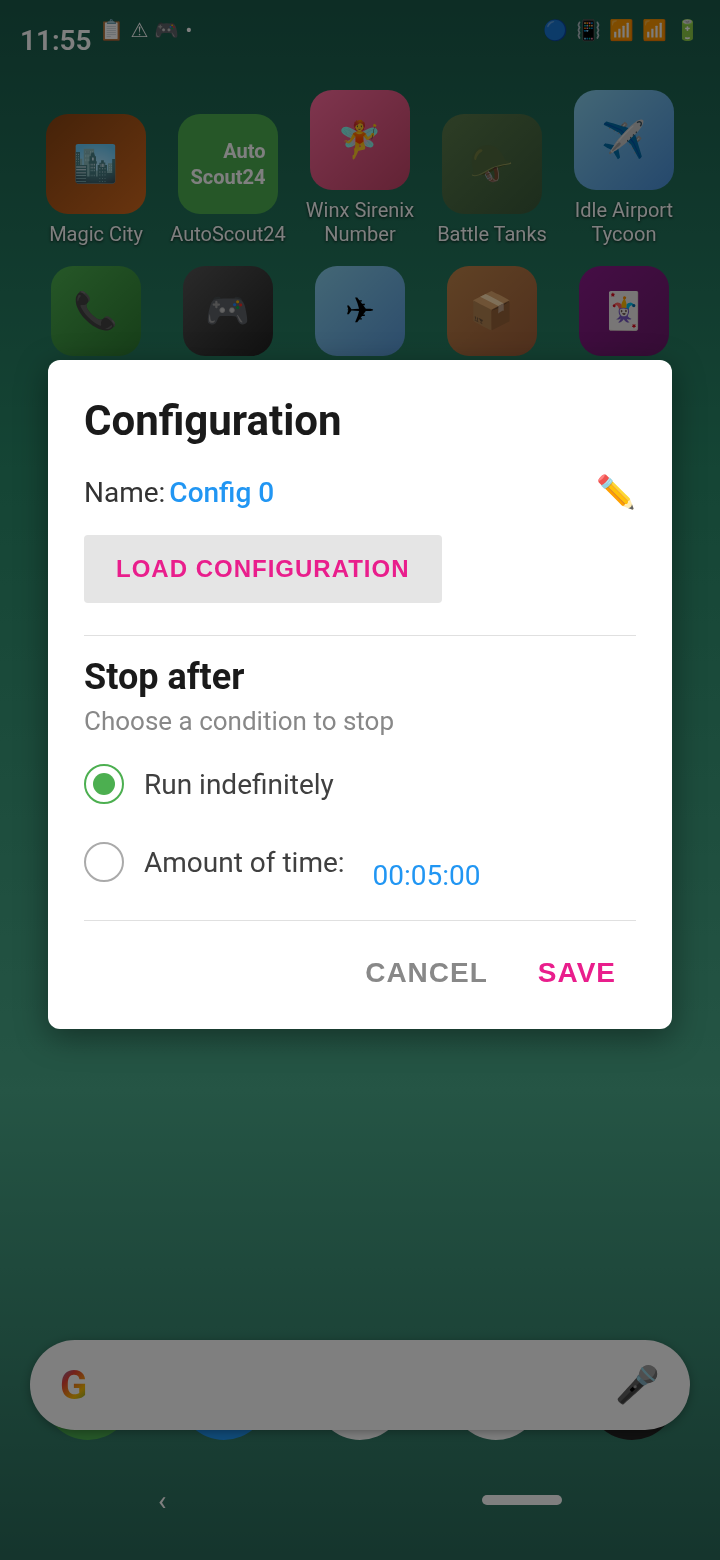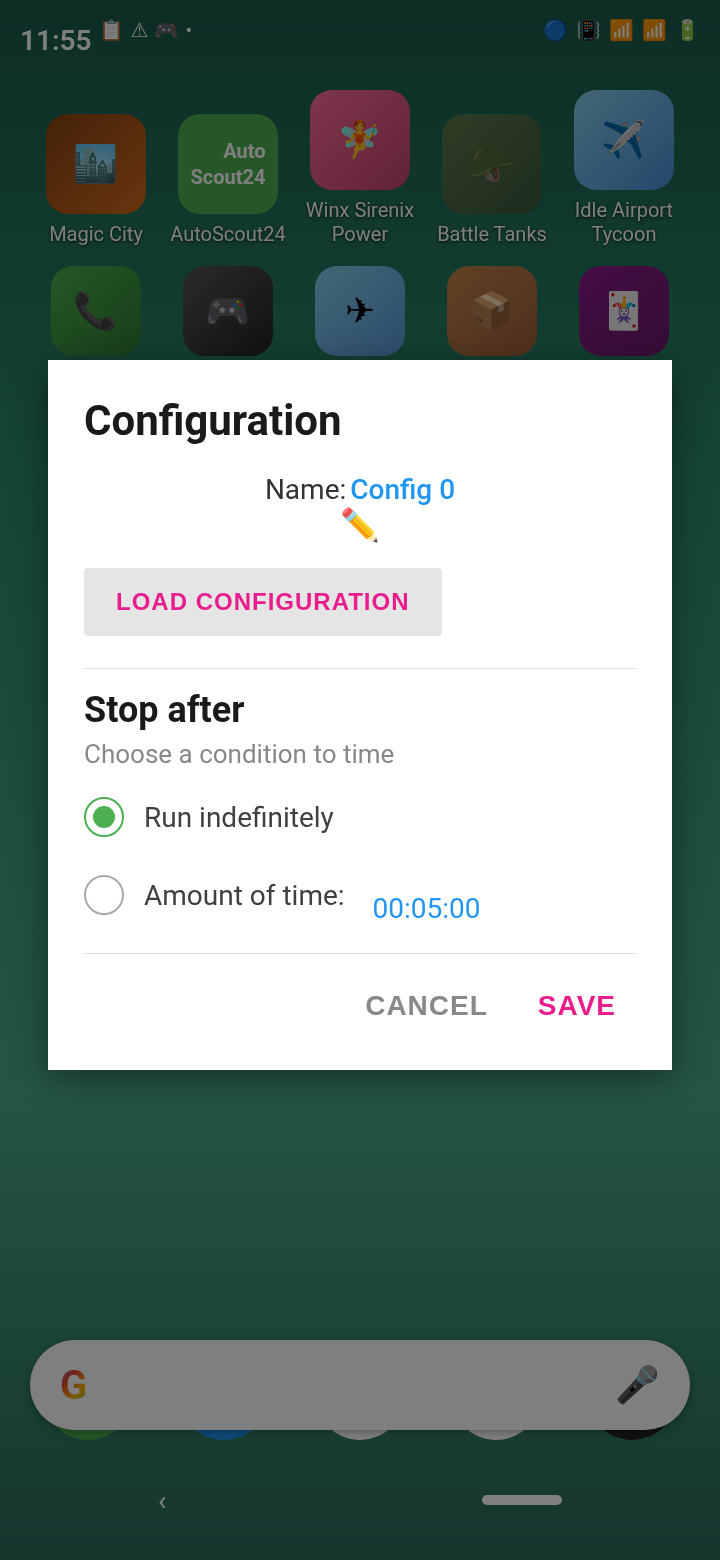--- a/index.html
+++ b/index.html
@@ -131,39 +131,38 @@
       z-index: 20;
     }
 
     
     .dialog {
       position: absolute;
       top: 360px;
       left: 48px;
       right: 48px;
       background: white;
-      border-radius: 0;
-      padding: 36px 36px 36px 36px;
+      border-radius: 12px;
+      padding: 36px 36px 28px 36px;
       z-index: 30;
       box-shadow: 0 8px 32px rgba(0,0,0,0.4);
     }
 
     .dialog-title {
       font-size: 42px;
       font-weight: 700;
       color: #1a1a1a;
       margin-bottom: 28px;
     }
 
     .name-row {
       display: flex;
       align-items: center;
       justify-content: space-between;
       margin-bottom: 24px;
-      flex-direction: column;
     }
 
     .name-label {
       font-size: 28px;
       color: #333;
     }
 
     .name-value {
       color: #2196F3;
       font-size: 28px;
@@ -391,21 +390,21 @@
     <div class="app-item">
       <div class="app-icon app-icon-magic">🏙️</div>
       <span class="app-label">Magic City</span>
     </div>
     <div class="app-item">
       <div class="app-icon app-icon-autoscout" style="font-size:20px;color:white;font-weight:700;text-align:right;line-height:1.3;">Auto<br>Scout24</div>
       <span class="app-label">AutoScout24</span>
     </div>
     <div class="app-item">
       <div class="app-icon app-icon-winx">🧚</div>
-      <span class="app-label">Winx Sirenix Power</span>
+      <span class="app-label">Winx Sirenix Number</span>
     </div>
     <div class="app-item">
       <div class="app-icon app-icon-battle">🪖</div>
       <span class="app-label">Battle Tanks</span>
     </div>
     <div class="app-item">
       <div class="app-icon app-icon-airport">✈️</div>
       <span class="app-label">Idle Airport Tycoon</span>
     </div>
   </div>
@@ -440,21 +439,21 @@
       <span class="name-value">Config 0</span>
     </div>
     <span class="edit-icon">✏️</span>
   </div>
 
   <button class="load-btn">LOAD CONFIGURATION</button>
 
   <div class="divider"></div>
 
   <div class="stop-after-title">Stop after</div>
-  <div class="stop-after-subtitle">Choose a condition to time</div>
+  <div class="stop-after-subtitle">Choose a condition to stop</div>
 
   
   <div class="radio-option">
     <div class="radio-circle selected">
       <div class="radio-dot"></div>
     </div>
     <span class="radio-label">Run indefinitely</span>
   </div>
 
   

